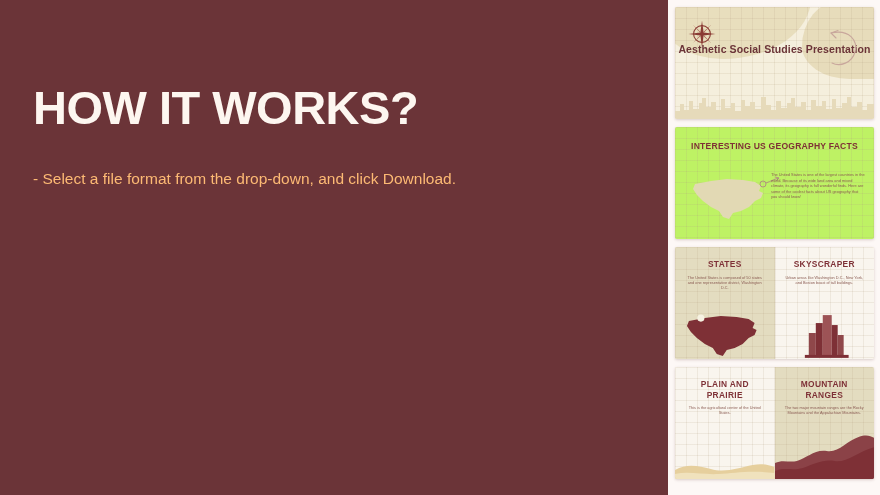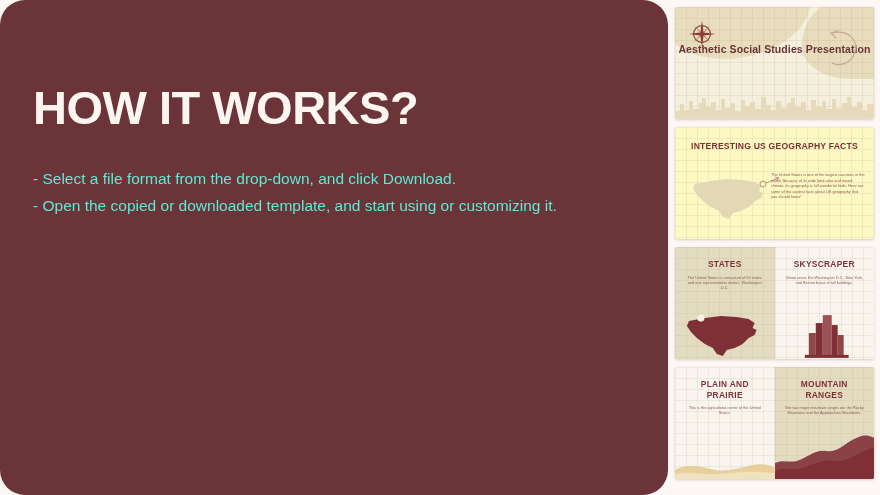--- a/index.html
+++ b/index.html
@@ -10,35 +10,34 @@
   }
   .screen{position:relative;width:880px;height:495px;display:flex;}
 
   
   .left-panel{
     width:668px;height:495px;background:#6b3438;
     box-sizing:border-box;
     padding:0 0 0 33px;
     position:relative;
     flex:0 0 668px;
-    border-radius:25px;
   }
   .page-title{
     position:absolute;left:33px;top:84px;
     margin:0;
     font-size:47px;
     font-weight:bold;
     letter-spacing:-0.5px;
     color:#fdf6f0;
     font-family:"Liberation Sans",sans-serif;
     line-height:1;
   }
   .body-copy{
     position:absolute;left:33px;top:165px;width:590px;
-    color:#5eead4;
+    color:#fdba74;
     font-size:15.5px;
     line-height:27px;
     font-family:"Liberation Sans",sans-serif;
   }
   .body-copy p{margin:0;}
 
   
   .right-rail{
     flex:1 1 auto;
     background:#fdf8f6;
@@ -85,21 +84,21 @@
     position:absolute;left:0;right:0;top:36px;
     text-align:center;
     font-size:10.5px;font-weight:bold;line-height:13px;
     color:#6b3438;
     letter-spacing:.1px;
   }
   .compass{position:absolute;left:12px;top:12px;}
   .doodle-arrow{position:absolute;right:14px;top:20px;}
 
   
-  .s2{background:#fef9c3;}
+  .s2{background:#bef264;}
   .s2 .hd{
     position:absolute;left:10px;right:10px;top:14px;text-align:center;
     font-size:8.6px;font-weight:bold;line-height:11px;color:#7e3036;
     letter-spacing:.2px;
   }
   .s2 .usmap{position:absolute;left:14px;top:44px;}
   .s2 .txt{
     position:absolute;right:9px;top:45px;width:94px;
     font-size:3.9px;line-height:5.6px;color:#8a5b52;text-align:left;
   }
@@ -127,21 +126,20 @@
 <body>
 
 <div class="screen" data-interactable="false">
 
   <div class="left-panel" data-interactable="false">
 
     <h1 class="page-title" data-interactable="false">HOW IT WORKS?</h1>
 
     <div class="body-copy" data-interactable="false">
       <p data-interactable="false">- Select a file format from the drop-down, and click Download.</p>
-      <p data-interactable="false">- Open the copied or downloaded template, and start using or customizing it.</p>
     </div>
 
   </div>
 
   <div class="right-rail" data-interactable="true">
 
     <div class="thumb s1" data-interactable="true">
       <div class="map-blob" data-interactable="false"></div>
       <div class="map-blob2" data-interactable="false"></div>
       <div class="grid" data-interactable="false"></div>

